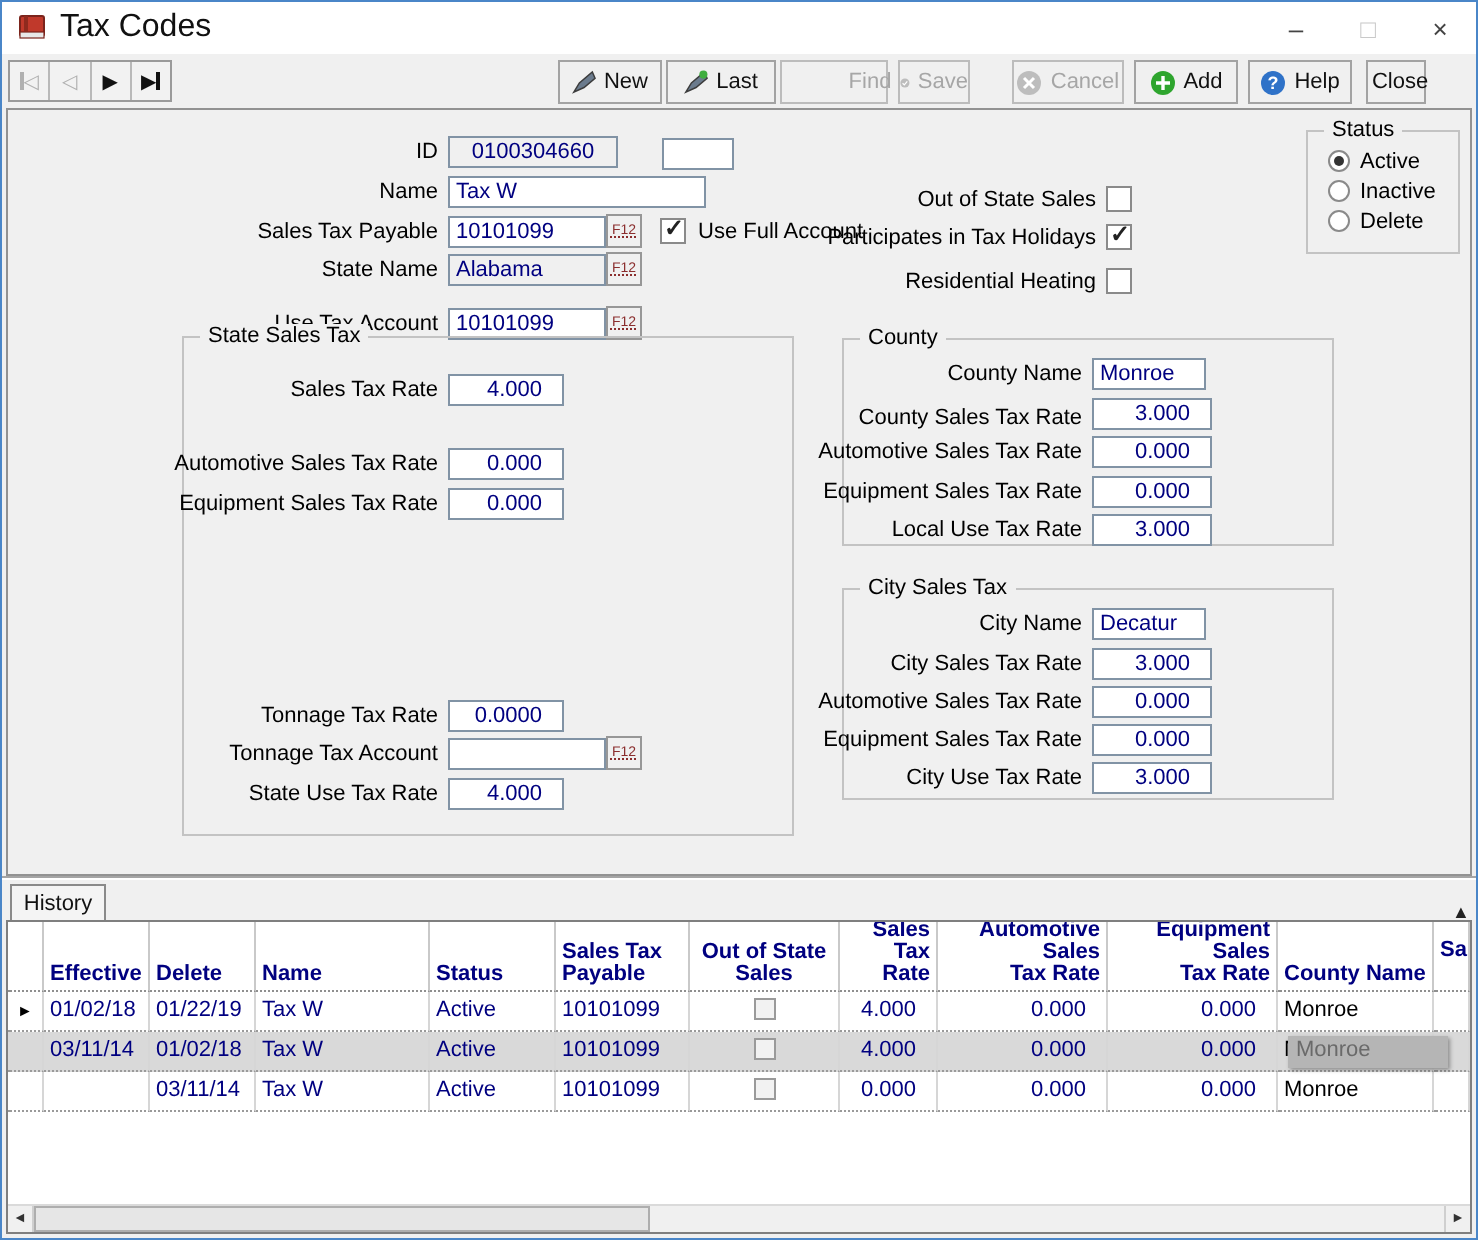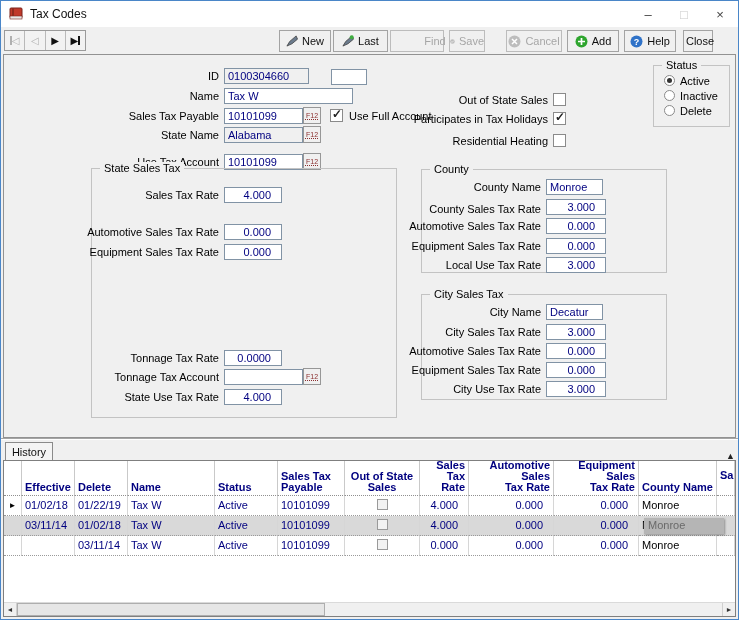--- a/index.html
+++ b/index.html
@@ -3,21 +3,21 @@
 <meta charset="utf-8">
 <style>
   * { margin:0; padding:0; box-sizing:border-box; }
   html,body { background:#ffffff; }
   body { font-family:"Liberation Sans", sans-serif; font-size:11px; color:#000; }
   .window { position:relative; width:739px; height:620px; border:1px solid #4a86c8; background:#f0f0f0; overflow:hidden; }
 
   
   .titlebar { position:absolute; left:0; top:0; right:0; height:26px; background:#ffffff; display:flex; align-items:center; }
   .title-icon { margin-left:7px; width:16px; height:16px; }
-  .title-text { margin-left:6px; font-size:12px; color:#111; }
+  .title-text { margin-left:6px; font-size:16px; color:#111; }
   .win-controls { position:absolute; right:0; top:0; height:26px; display:flex; }
   .win-btn { width:36px; height:26px; display:flex; align-items:center; justify-content:center; font-size:13px; color:#444; }
   .win-btn.max { color:#c9c9c9; }
 
   
   .toolbar { position:absolute; left:0; top:26px; right:0; height:27px; background:#f0f0f0; }
   .navgroup { position:absolute; left:3px; top:3px; width:82px; height:21px; border:1px solid #9a9a9a; display:flex; background:#f2f2f2; }
   .navcell { flex:1; display:flex; align-items:center; justify-content:center; border-right:1px solid #b9b9b9; font-size:10px; }
   .navcell:last-child { border-right:none; }
   .nav-dis { color:#b0b0b0; }
@@ -167,21 +167,21 @@
           <path d="M0.5 6.5 h3.5 v-2.2 l3.8 3.2 -3.8 3.2 v-2.2 h-3.5 z" fill="#2ea52e" stroke="#176617" stroke-width="0.5"></path>
         </svg>
       <span>Close</span>
     </div>
   </div>
 
   <div class="form-panel"></div>
 
   <div class="frow" style="left:40px; top:66px;">
     <span class="flabel lab-l">ID</span>
-    <input class="tb ro" style="width: 85px;" readonly="" value="0100304660">
+    <input class="tb ro" style="width: 85px; text-align: center;" readonly="" value="0100304660">
   </div>
   <div class="frow" style="left:40px; top:86px;">
     <span class="flabel lab-l">Name</span>
     <input class="tb" style="width: 129px;" value="Tax W">
   </div>
   <div class="frow" style="left:40px; top:106px;">
     <span class="flabel lab-l">Sales Tax Payable</span>
     <input class="tb" style="width: 79px;" value="10101099">
     <button class="f12">F12</button>
     <span class="cb checked" style="margin-left:9px;"></span>

